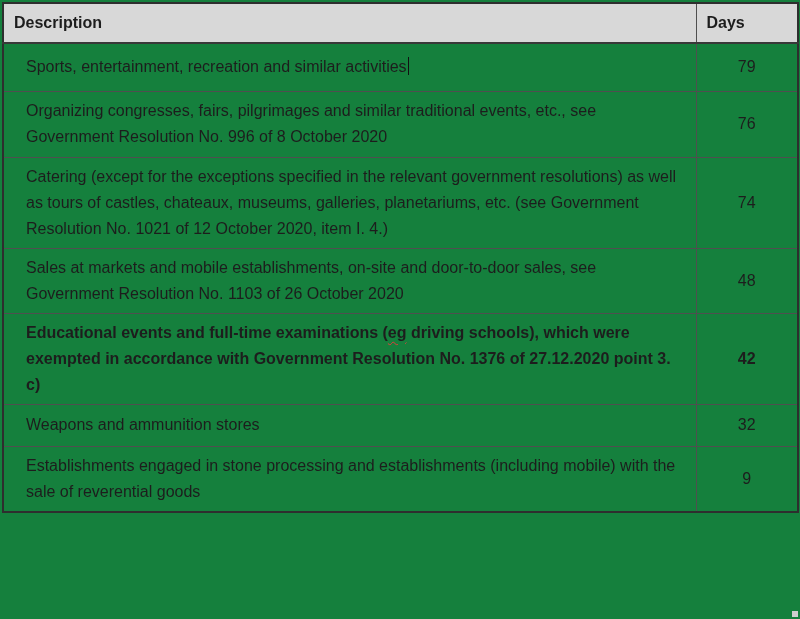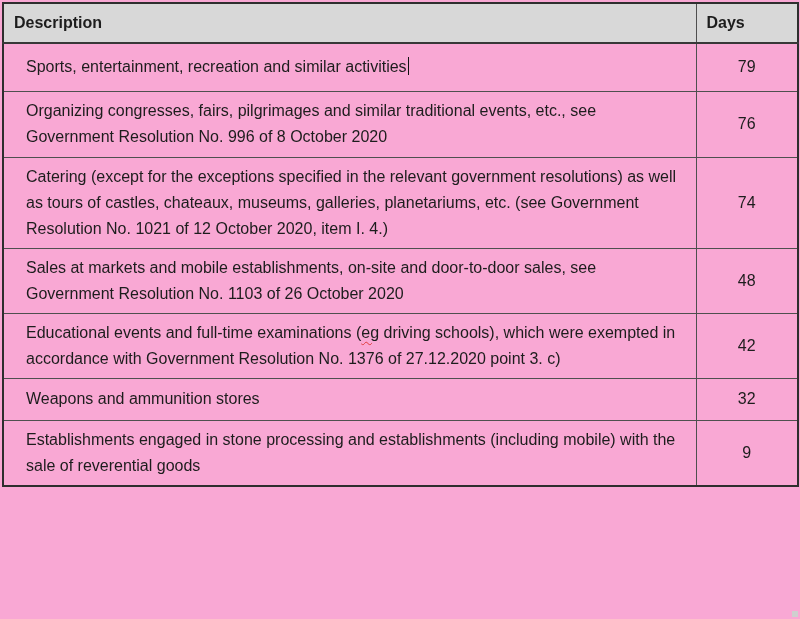--- a/index.html
+++ b/index.html
@@ -1,21 +1,21 @@
 <!DOCTYPE html>
 <html style="--header-bg: #d8d8d8; --spellcheck-color: #e03a3a;"><head>
 <meta charset="utf-8">
 <style>
   * { margin: 0; padding: 0; box-sizing: border-box; }
   html, body { background: #ffffff; }
   .screenshot {
     position: relative;
     width: 800px;
     height: 619px;
-    background: #f9a8d4;
+    background: #15803d;
     overflow: hidden;
     font-family: "Liberation Sans", sans-serif;
     color: #1d1d1d;
   }
   table.doc-table {
     position: absolute;
     left: 2px;
     top: 2px;
     width: 795px;
     border-collapse: collapse;
@@ -93,21 +93,21 @@
           <td class="days-cell">76</td>
         </tr>
         <tr style="height: 90px; margin-top: 44px;">
           <td class="desc-cell">Catering (except for the exceptions specified in the relevant government resolutions) as well as tours of castles, chateaux, museums, galleries, planetariums, etc. (see Government Resolution No. 1021 of 12 October 2020, item I. 4.)</td>
           <td class="days-cell">74</td>
         </tr>
         <tr style="height: 64px; margin-left: 7px;">
           <td class="desc-cell">Sales at markets and mobile establishments, on-site and door-to-door sales, see Government Resolution No. 1103 of 26 October 2020</td>
           <td class="days-cell">48</td>
         </tr>
-        <tr style="height: 63px;">
+        <tr style="height: 63px; font-weight: bold;">
           <td class="desc-cell">Educational events and full-time examinations (<span class="spellcheck">eg</span> driving schools), which were exempted in accordance with Government Resolution No. 1376 of 27.12.2020 point 3. c)</td>
           <td class="days-cell">42</td>
         </tr>
         <tr style="height: 42px;">
           <td class="desc-cell">Weapons and ammunition stores</td>
           <td class="days-cell">32</td>
         </tr>
         <tr style="height: 59px;">
           <td class="desc-cell">Establishments engaged in stone processing and establishments (including mobile) with the sale of reverential goods</td>
           <td class="days-cell">9</td>

